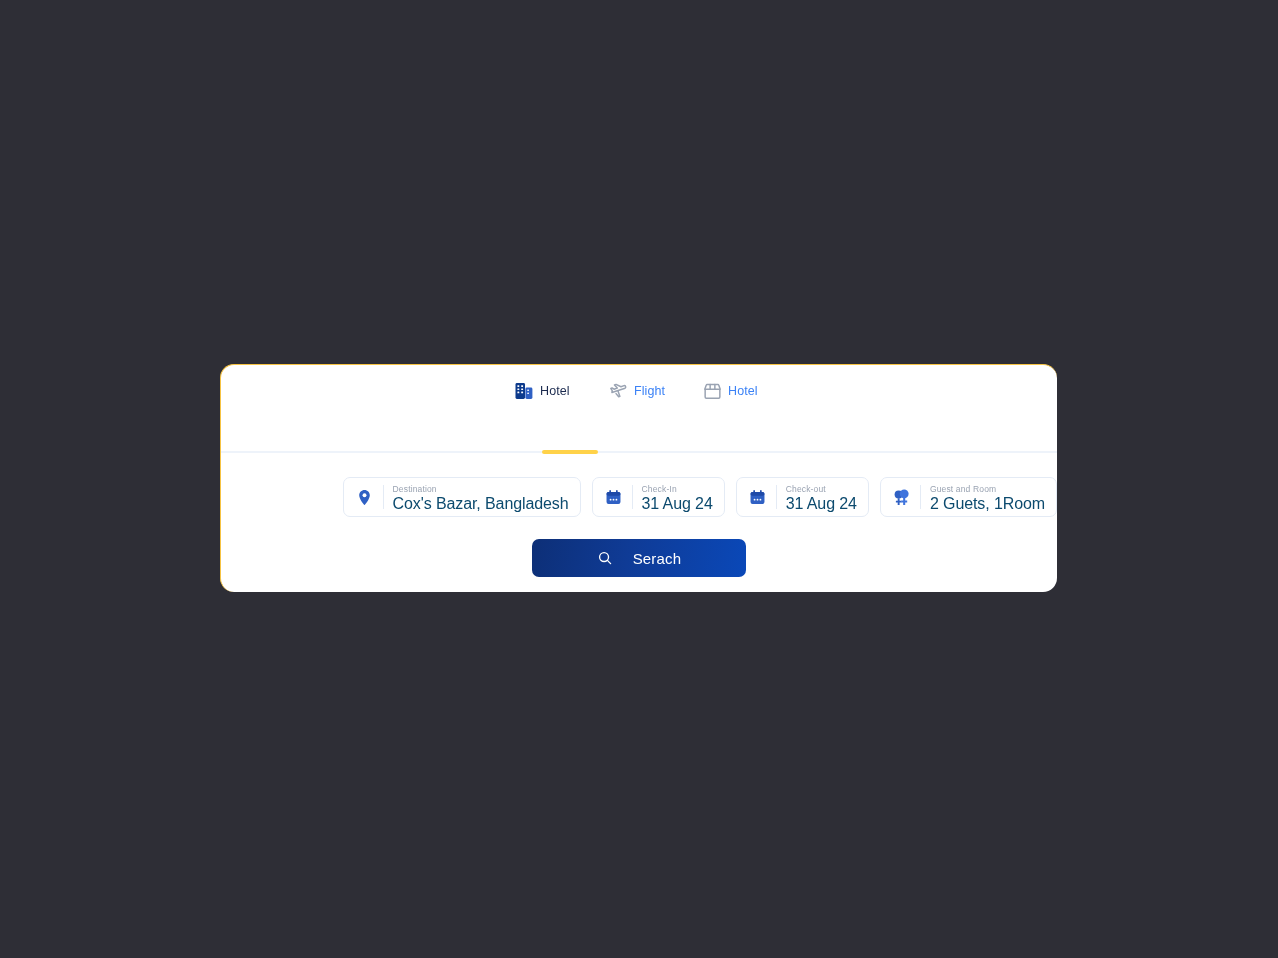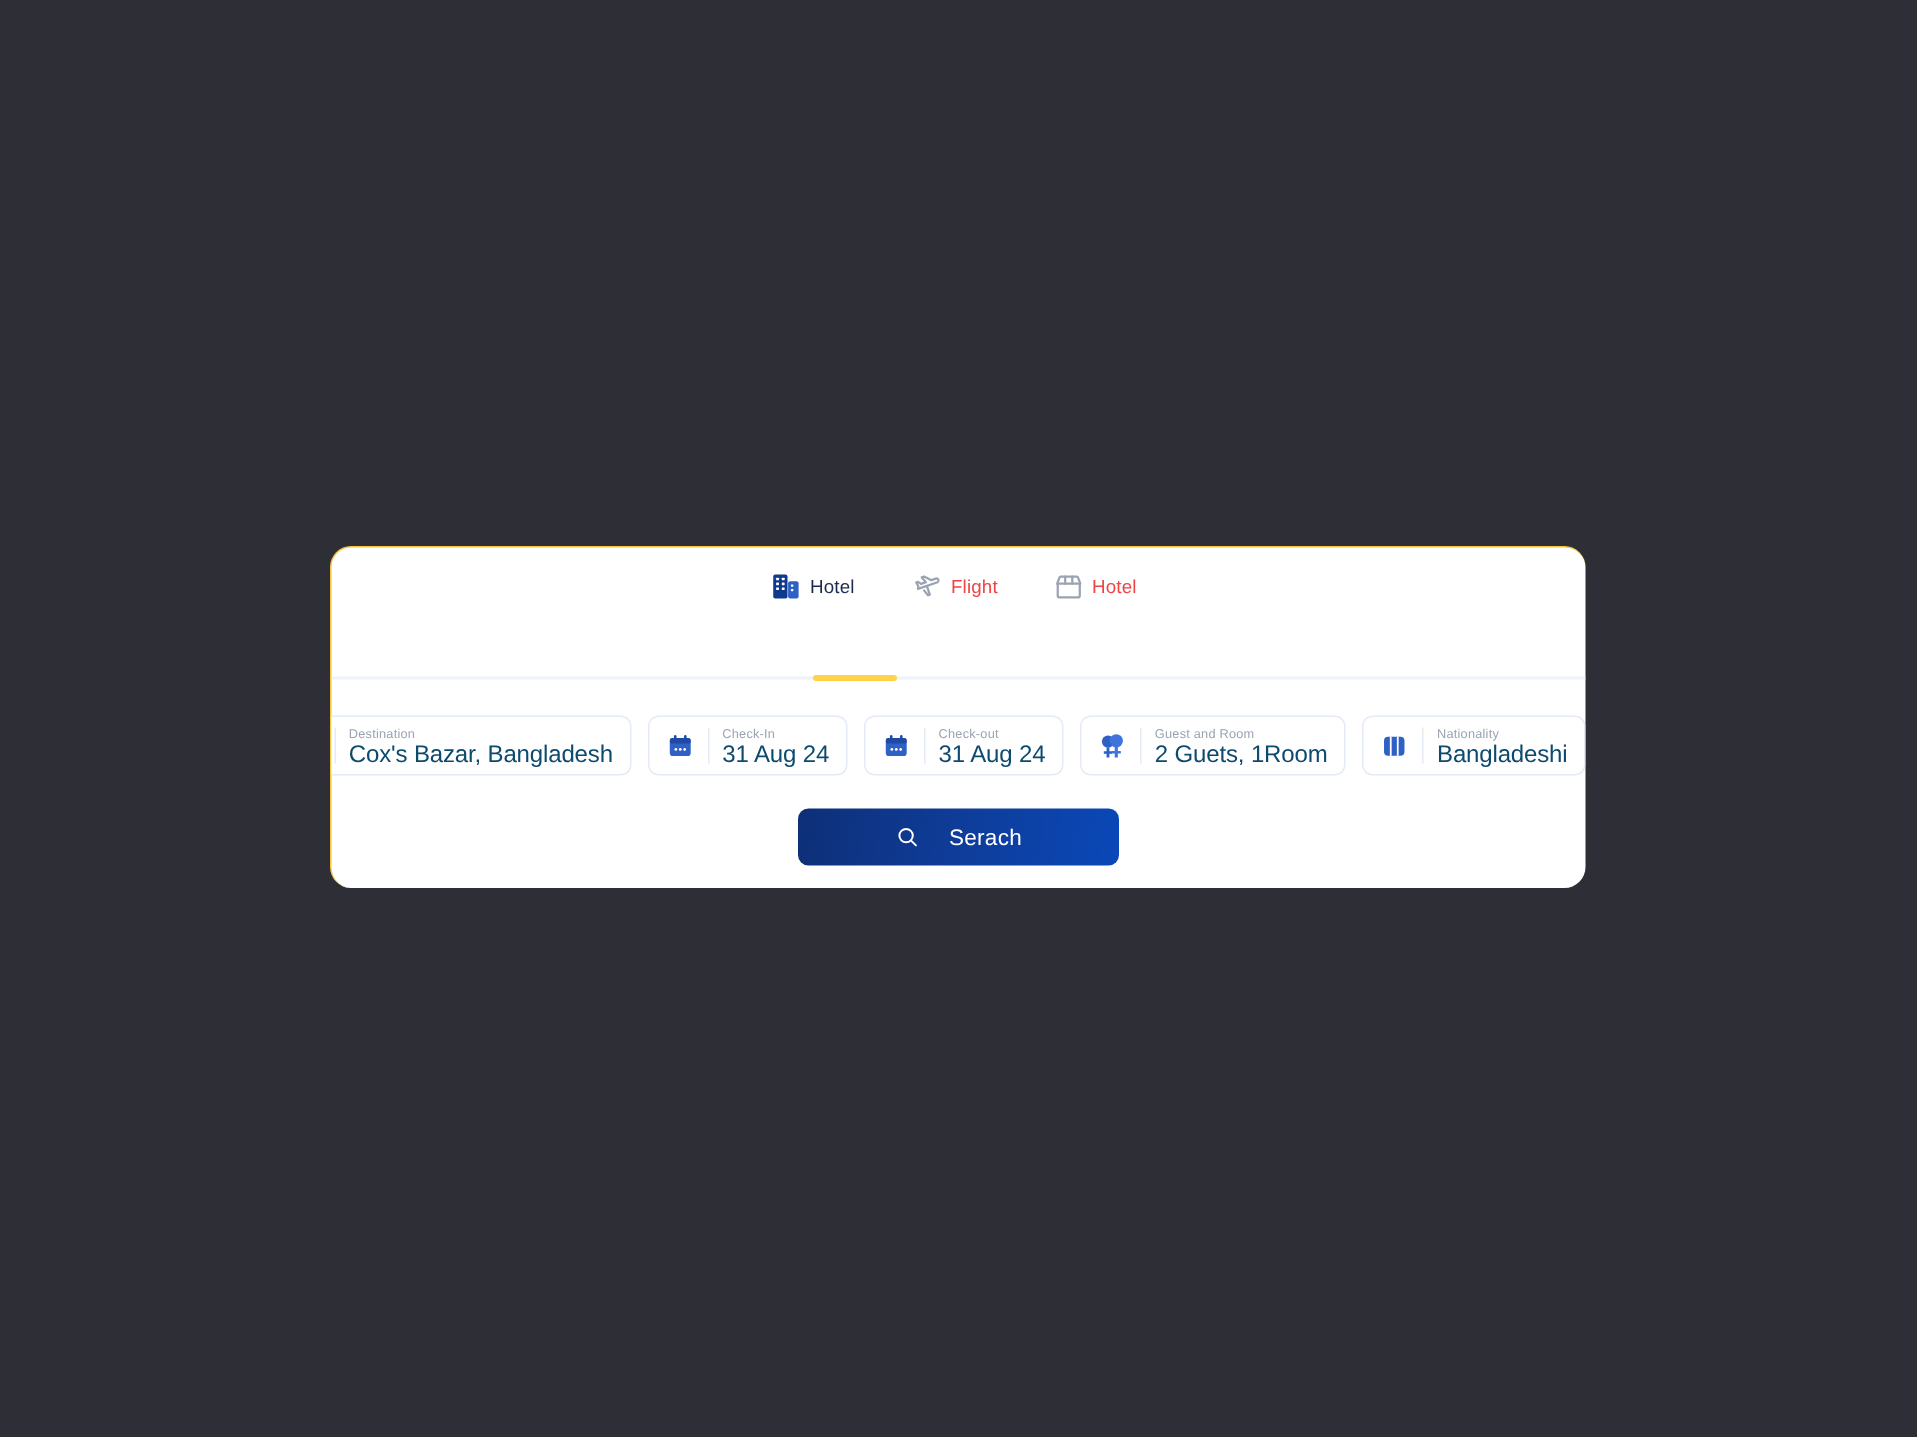--- a/index.html
+++ b/index.html
@@ -55,21 +55,21 @@
     width: 22px;
     height: 22px;
     display: flex;
     align-items: center;
     justify-content: center;
   }
 
   .tab-label {
     font-size: 12.5px;
     letter-spacing: .1px;
-    color: #ef4444;
+    color: #3b82f6;
   }
 
   .tab.is-active .tab-label {
     color: #1b2a4e;
   }
 
   
   .divider-wrap {
     position: relative;
     height: 2px;
@@ -292,36 +292,20 @@
           <path d="M14.1 12.6h2.6v3.3h2.5v2.3h-2.5v3.3h-2.6v-3.3h-2.5v-2.3h2.5z" fill="#3f74dd"></path>
         </svg>
       </span>
       <span class="field-sep"></span>
       <span class="field-text">
         <span class="field-label">Guest and Room</span>
         <span class="field-value">2 Guets, 1Room</span>
       </span>
     </div>
 
-    <div class="field">
-      <span class="field-icon">
-        <svg viewBox="0 0 24 24" width="19" height="19" aria-hidden="true">
-          <rect x="3.4" y="3.9" width="17.2" height="16.2" rx="3.4" fill="#2f60c4"></rect>
-          <g fill="#ffffff">
-            <rect x="8.3" y="3.9" width="1.5" height="16.2"></rect>
-            <rect x="14.2" y="3.9" width="1.5" height="16.2"></rect>
-          </g>
-        </svg>
-      </span>
-      <span class="field-sep"></span>
-      <span class="field-text">
-        <span class="field-label">Nationality</span>
-        <span class="field-value">Bangladeshi</span>
-      </span>
-    </div>
   </div>
 
   <div class="search-row">
     <button class="search-btn">
       <span>
         <svg class="search-icon" viewBox="0 0 24 24" fill="none" stroke="#ffffff" stroke-width="2" stroke-linecap="round" aria-hidden="true">
           <circle cx="10.6" cy="10.6" r="6.7"></circle>
           <path d="M15.6 15.6 L20.4 20.4"></path>
         </svg>
       </span>

